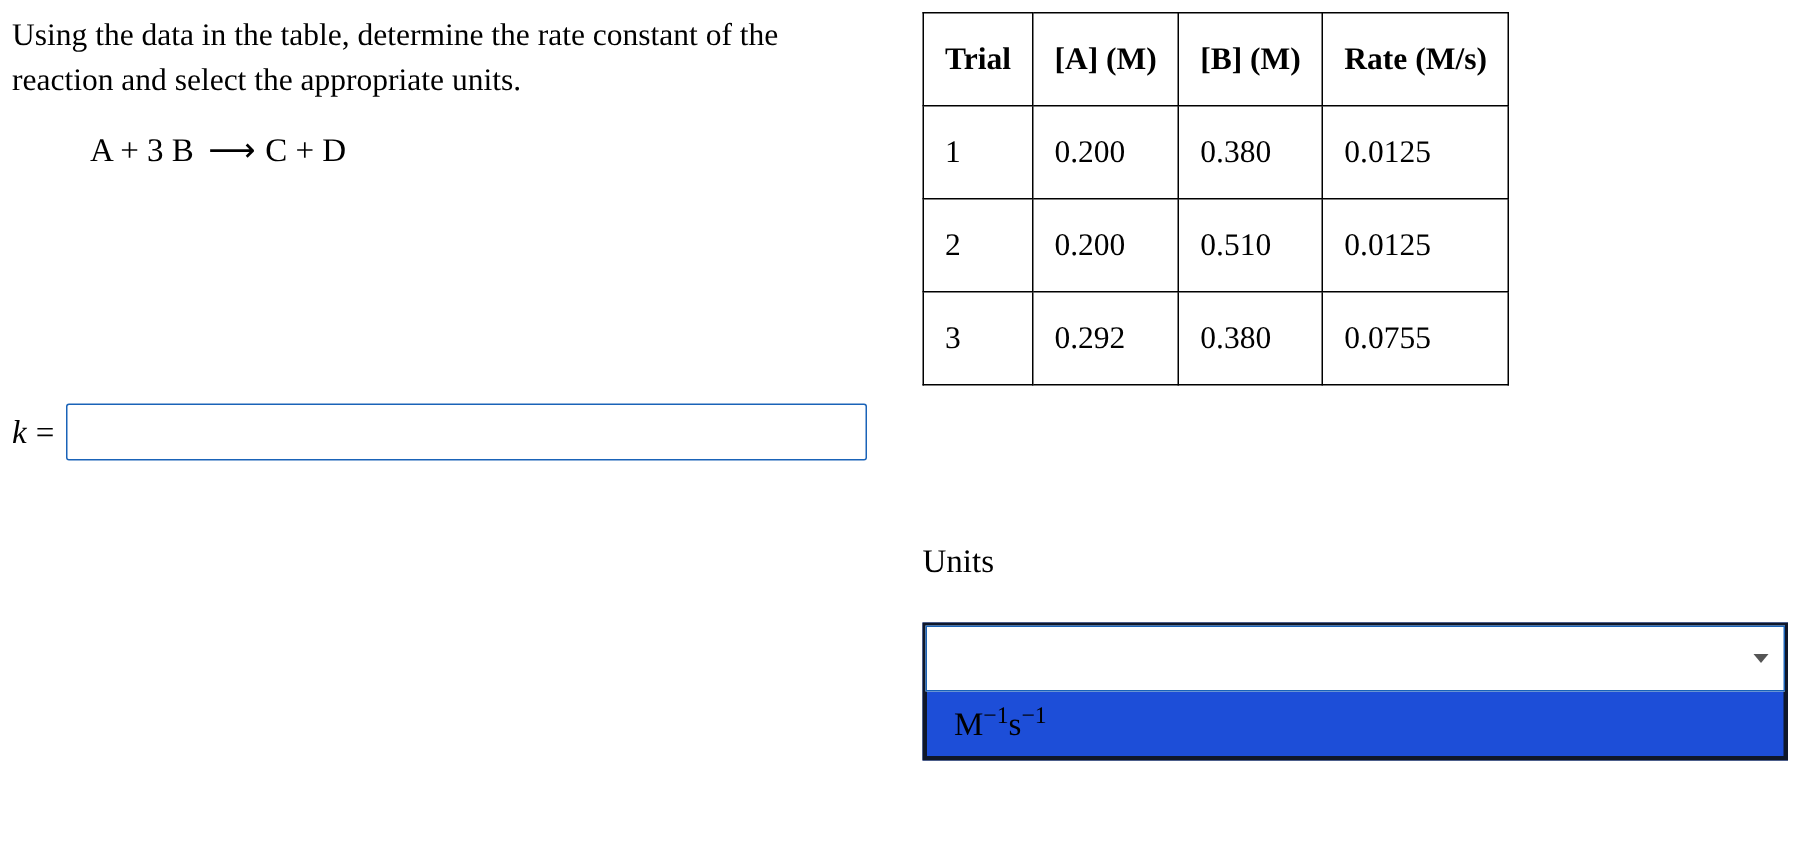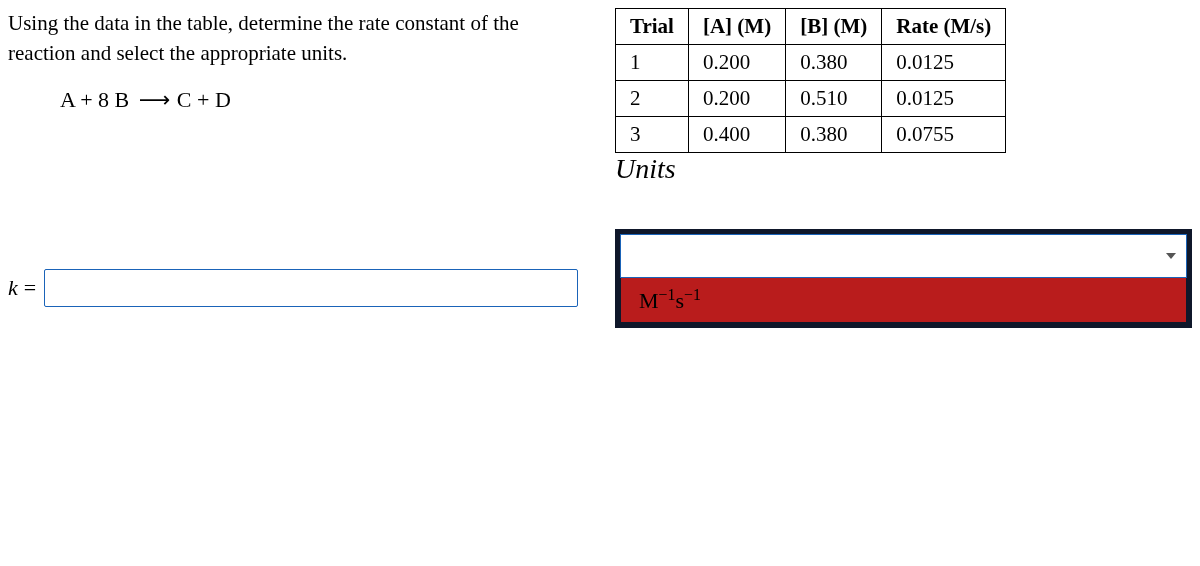--- a/index.html
+++ b/index.html
@@ -58,35 +58,35 @@
     font-size: 20px;
     padding: 0 8px;
     font-family: Georgia, "Times New Roman", serif;
   }
   table.data {
     border-collapse: collapse;
     font-family: Georgia, "Times New Roman", serif;
   }
   table.data th, table.data td {
     border: 1.5px solid #000;
-    padding: 5px 14px;
+    padding: 18px 14px;
     font-weight: normal;
     font-size: 21px;
   }
   table.data th {
     font-weight: bold;
   }
   .units-label {
-    font-size: 28px;
-    font-style: italic;
+    margin-top: 104px;
+    font-size: 22px;
   }
   .units-box {
-    margin-top: 44px;
-    border: 6px solid #0f172a;
-    background: #b91c1c;
+    margin-top: 28px;
+    border: 3px solid #0f172a;
+    background: #1d4ed8;
     position: relative;
   }
   .units-selected {
     height: 44px;
     border: 1px solid #1a63b8;
     background: #fff;
     margin: -1px;
     position: relative;
   }
   .dropdown-caret {
@@ -110,21 +110,21 @@
   }
   sup { font-size: 0.72em; }
 </style>
 </head>
 <body>
 
 <div class="container">
   <div class="left-col">
     <p class="prompt">Using the data in the table, determine the rate constant of the reaction and select the appropriate units.</p>
     <div class="equation">
-      <span>A + 8 B</span>
+      <span>A + 3 B</span>
       <span class="arrow">⟶</span>
       <span>C + D</span>
     </div>
     <div class="k-row">
       <span class="k-label">k</span>
       <span class="k-eq">=</span>
       <input type="text" class="k-input" value="" style="">
     </div>
   </div>
 
@@ -146,21 +146,21 @@
           <td>0.0125</td>
         </tr>
         <tr>
           <td>2</td>
           <td>0.200</td>
           <td>0.510</td>
           <td>0.0125</td>
         </tr>
         <tr>
           <td>3</td>
-          <td>0.400</td>
+          <td>0.292</td>
           <td>0.380</td>
           <td>0.0755</td>
         </tr>
       </tbody>
     </table>
 
     <div class="units-label">Units</div>
 
     <div class="units-box">
       <div class="units-selected">

